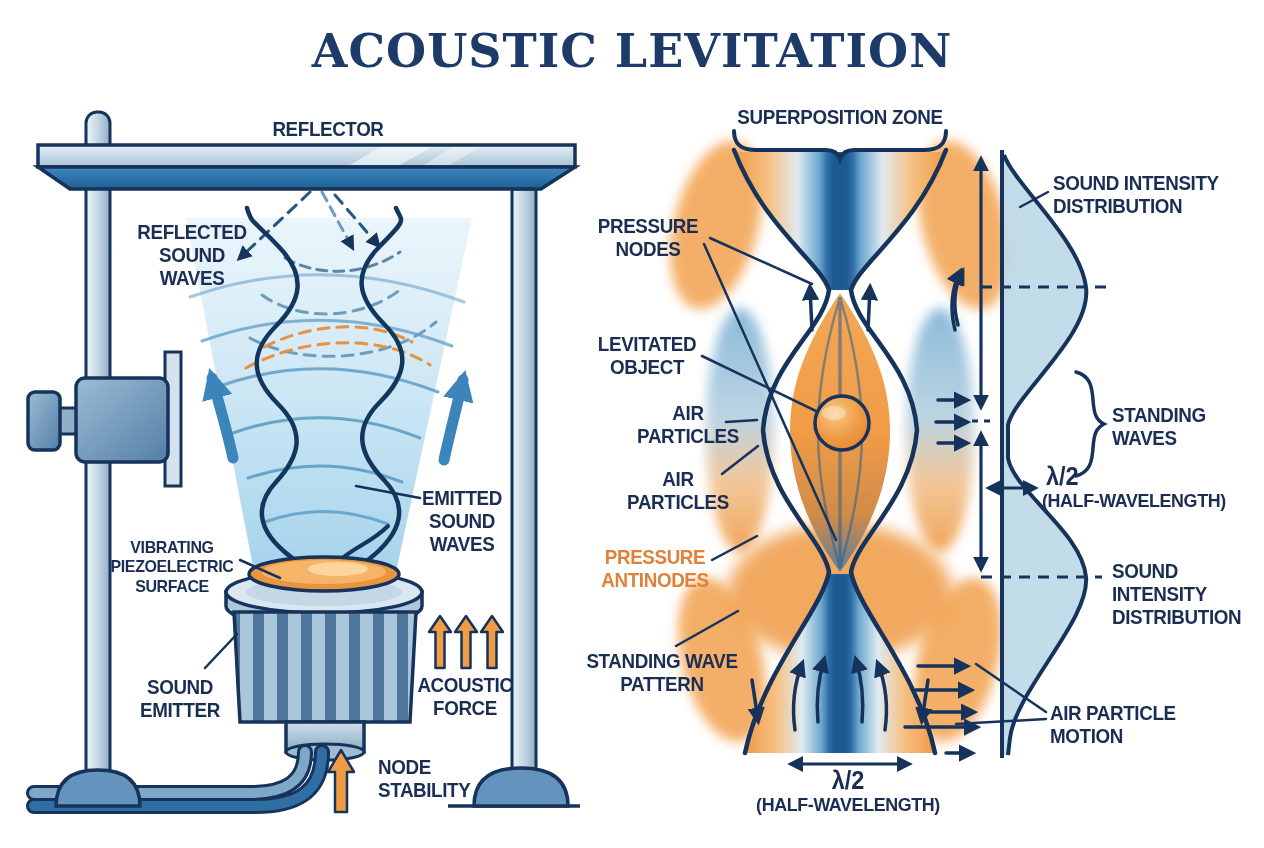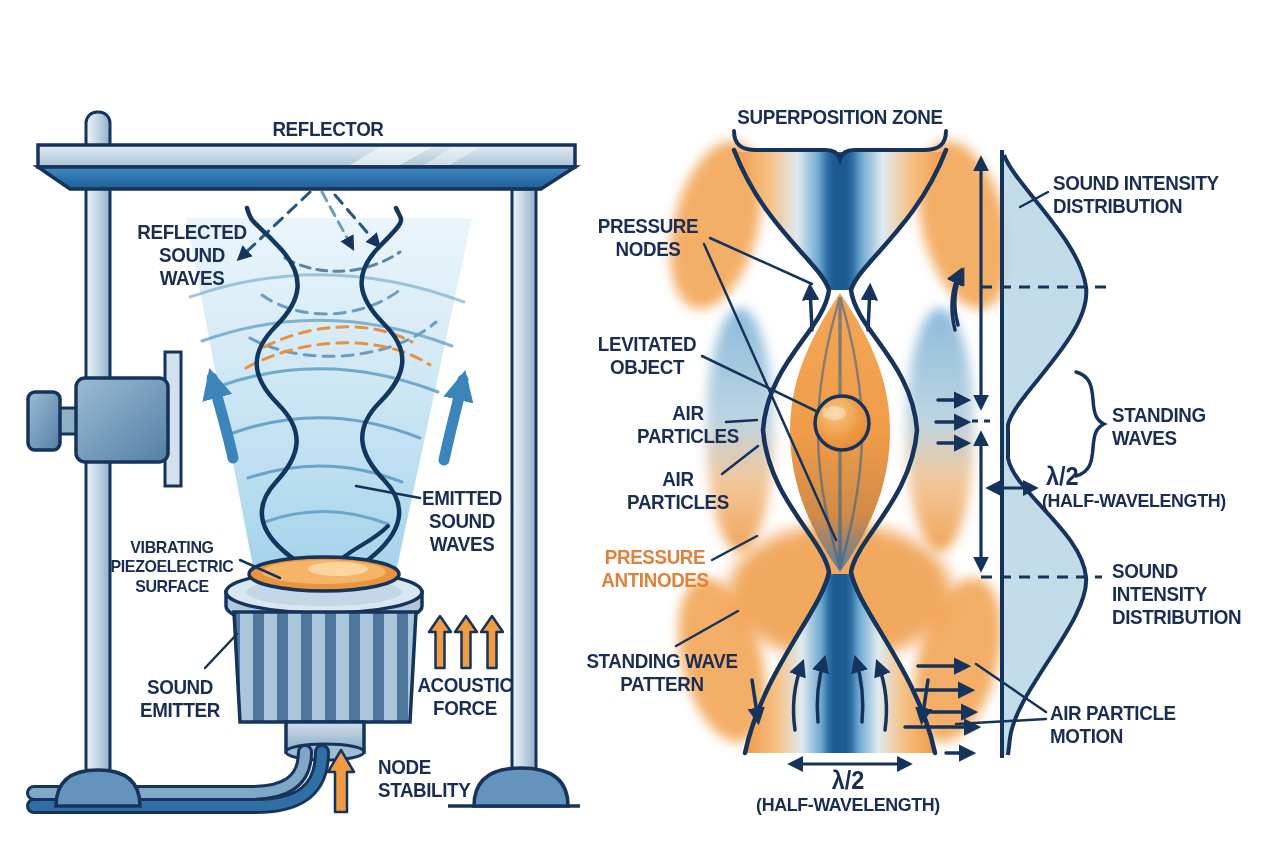--- a/index.html
+++ b/index.html
@@ -279,20 +279,21 @@
       <path d="M946,753 L971,753" marker-end="url(#mN)"></path>
     </g>
     <g stroke="#16335b" stroke-width="2.5" stroke-linecap="round">
       <path d="M1048,192 L1020,207"></path>
       <path d="M1046,712 L976,664"></path>
       <path d="M1046,719 L956,724"></path>
     </g>
   </g>
 </svg>
 
+<div class="title">ACOUSTIC LEVITATION</div>
 
 <div class="lbl" style="left:328px;top:118px;">REFLECTOR</div>
 <div class="lbl" style="left:192px;top:221px;">REFLECTED
 SOUND
 WAVES</div>
 <div class="lbl small" style="left:172px;top:538px;">VIBRATING
 PIEZOELECTRIC
 SURFACE</div>
 <div class="lbl" style="left:462px;top:487px;">EMITTED
 SOUND

